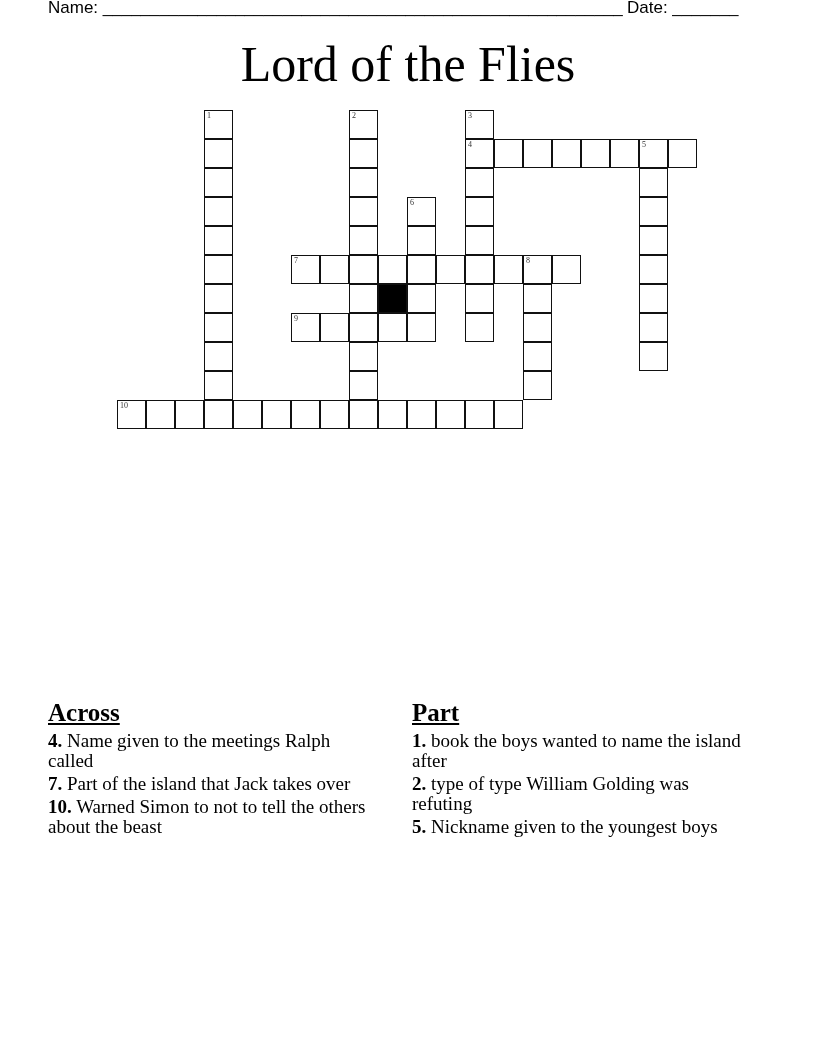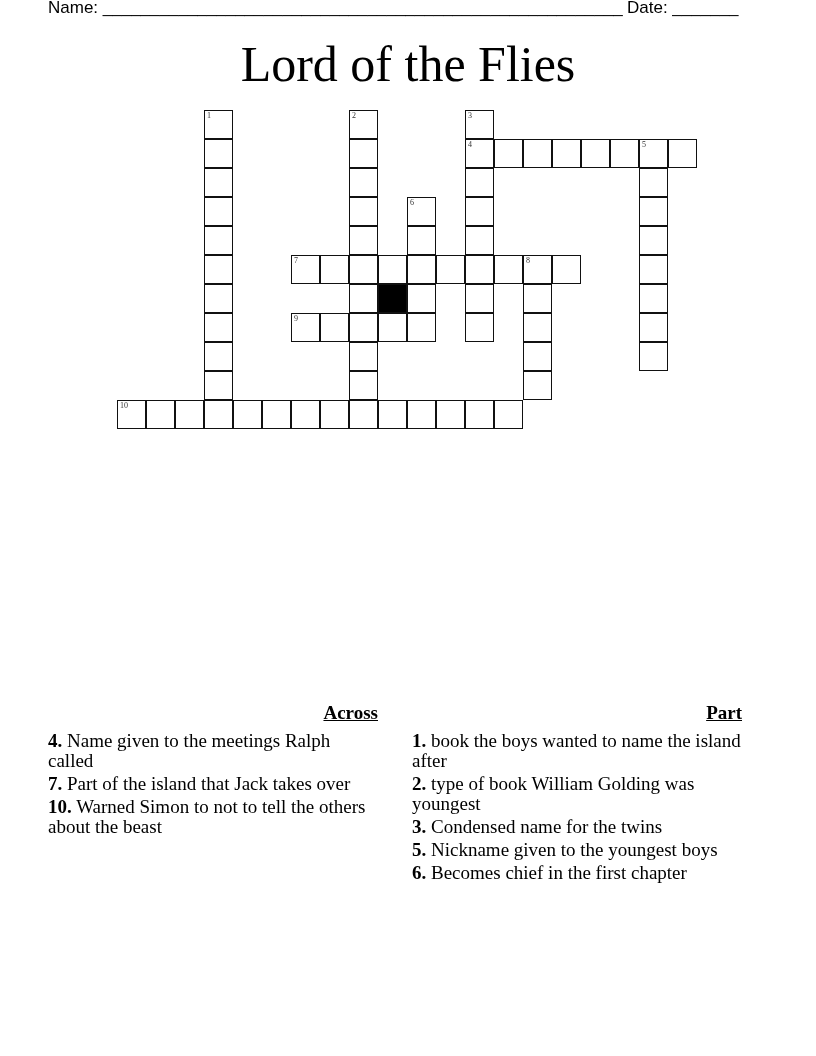--- a/index.html
+++ b/index.html
@@ -23,21 +23,21 @@
       position: absolute; top: 0px; left: 2px;
       font-family: "Liberation Serif", serif; font-size: 8px; line-height: 9px; color: #333;
     }
     .clues {
       position: absolute; top: 702px;
       font-family: "Liberation Serif", serif; font-size: 19px; line-height: 20px;
     }
     .clues.across { left: 48px; width: 330px; }
     .clues.down { left: 412px; width: 330px; }
     .clues h3 {
-      margin: 0 0 7px 16px; font-size: 19px; font-weight: bold; text-decoration: underline; line-height: 22px; text-align: right;
+      margin: 0 0 7px 0; font-size: 25px; font-weight: bold; text-decoration: underline; line-height: 22px;
     }
     .clue { margin: 0 0 3px 0; }
     .clue b { font-weight: bold; }
   </style>
 </head>
 <body>
 
 <div class="header-line">
   <span>Name: _______________________________________________________</span>
   <span class="date">Date: _______</span>
@@ -150,18 +150,16 @@
       <div class="clue"><b>4.</b> <span>Name given to the meetings Ralph called</span></div>
       <div class="clue"><b>7.</b> <span>Part of the island that Jack takes over</span></div>
       <div class="clue"><b>10.</b> <span>Warned Simon to not to tell the others about the beast</span></div>
     </div>
 </div>
 
 <div class="clues down">
   <h3>Part</h3>
   <div id="down-list">
       <div class="clue"><b>1.</b> <span>book the boys wanted to name the island after</span></div>
-      <div class="clue"><b>2.</b> <span>type of book William Golding was youngest</span></div>
-      <div class="clue"><b>3.</b> <span>Condensed name for the twins</span></div>
+      <div class="clue"><b>2.</b> <span>type of type William Golding was refuting</span></div>
       <div class="clue"><b>5.</b> <span>Nickname given to the youngest boys</span></div>
-      <div class="clue"><b>6.</b> <span>Becomes chief in the first chapter</span></div>
     </div>
 </div>
 
 </body></html>

